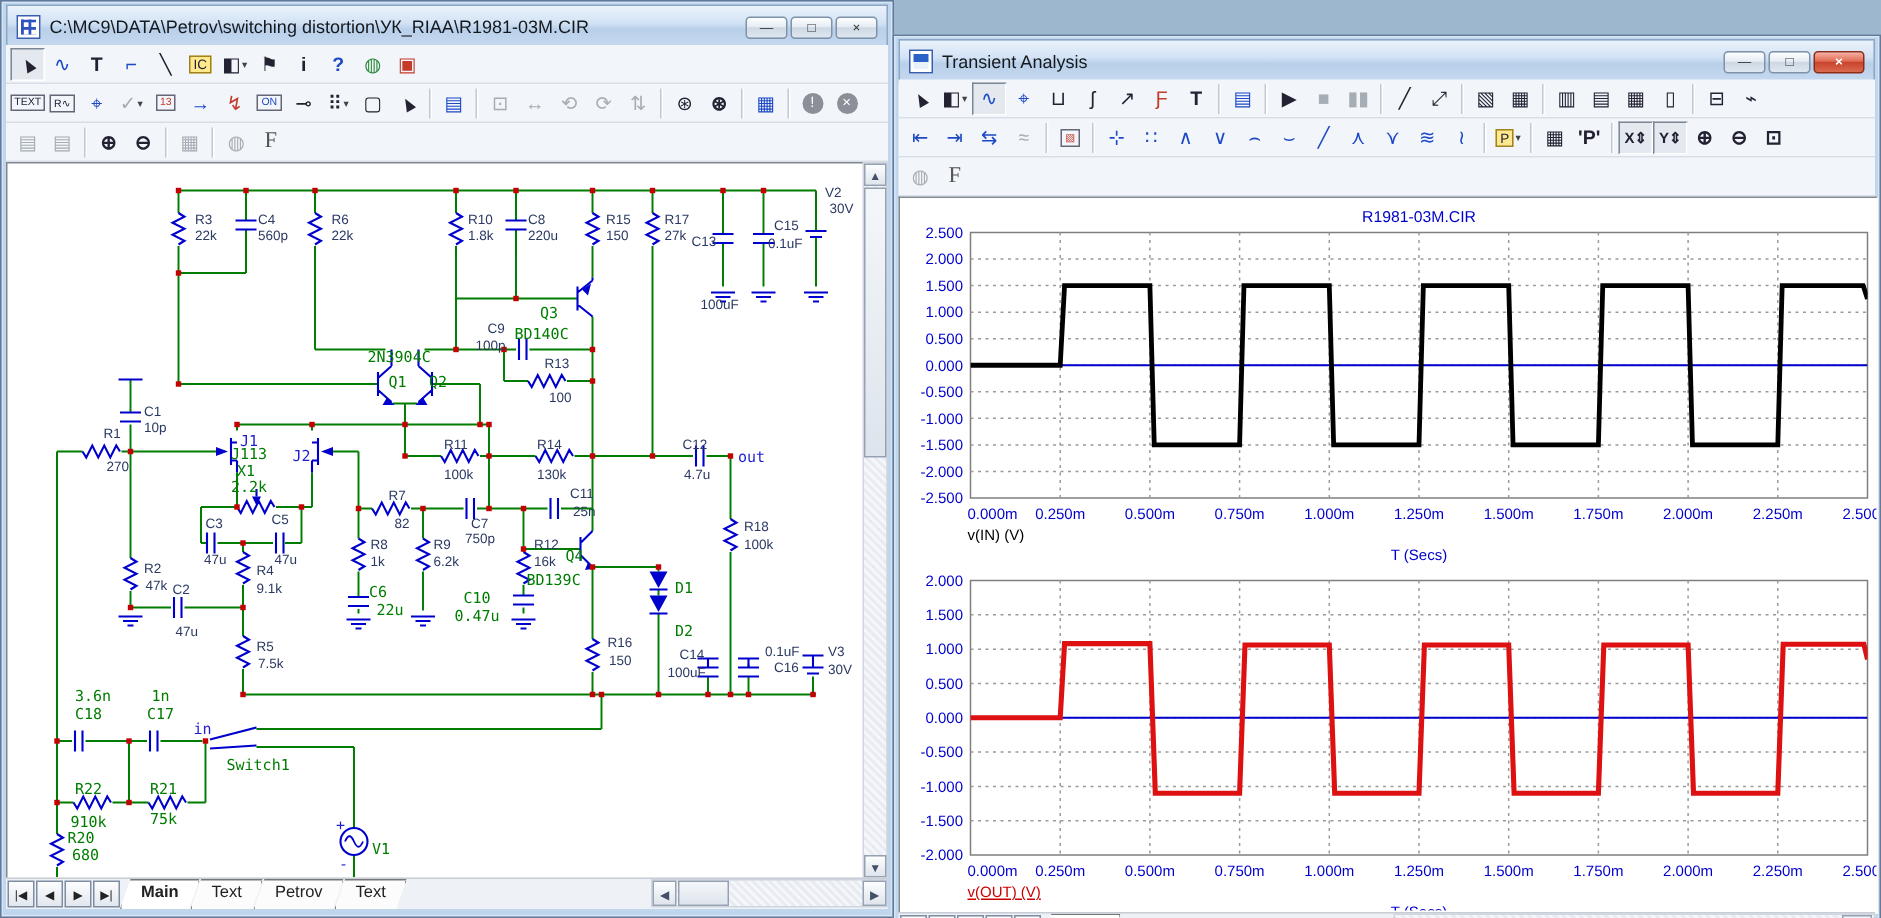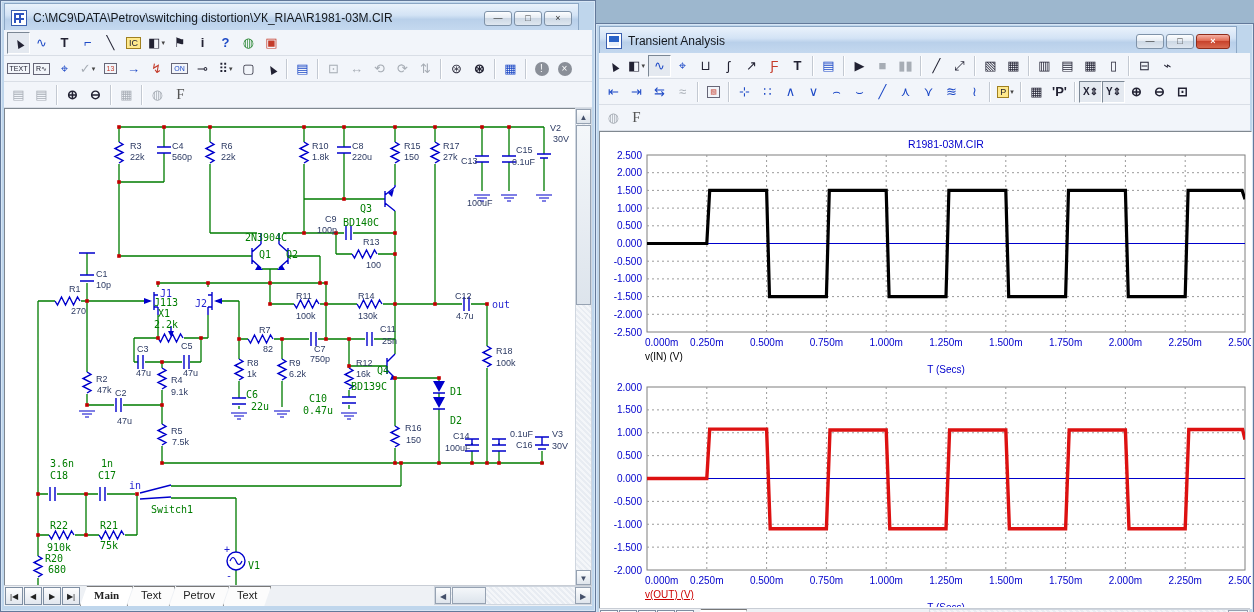--- a/index.html
+++ b/index.html
@@ -3,21 +3,21 @@
 <meta charset="utf-8">
 <style>
   * { margin:0; padding:0; box-sizing:border-box; }
   html,body { width:1254px; height:612px; overflow:hidden; background:#9db7ce;
     font-family:"Liberation Sans", sans-serif; }
   #stage { position:relative; width:1254px; height:612px; }
 
   
   .win { position:absolute; background:#bfd6ec; border:1px solid #63799a;
          box-shadow: inset 0 0 0 1px #d7e6f5; }
-  .titlebar { position:absolute; left:3px; right:16px; top:2px; height:30px;
+  .titlebar { position:absolute; left:3px; right:3px; top:2px; height:30px;
       background:linear-gradient(#eaf2fb, #d3e3f5 40%, #b9d0ea 55%, #c6daf0);
       border:1px solid #8ca7c5; display:flex; align-items:center; padding:0 6px; gap:6px; }
   .title-text { font-size:12px; color:#15191e; white-space:nowrap; overflow:hidden; }
   .winbtns { margin-left:auto; display:flex; gap:2px; }
   .wbtn { width:28px; height:15px; border:1px solid #7e92a8; border-radius:3px;
       background:linear-gradient(#fdfeff,#e6ecf3 45%,#cdd8e4 50%,#dfe7f0);
       font-size:9px; line-height:13px; text-align:center; color:#333; }
   .wbtn.close-red { background:linear-gradient(#f5b0a4,#e06a52 45%,#c8432c 50%,#d96a50);
       color:#fff; font-weight:bold; border-color:#8e2c1a; width:34px; }
   .appicon { width:16px; height:16px; flex:0 0 16px; border:1px solid #3a5fae; background:#fff;
@@ -69,21 +69,21 @@
 
   
   .bstrip { position:absolute; left:3px; right:3px; bottom:5px; height:21px; background:#eef1f5;
       border-top:1px solid #c8cdd5; display:flex; align-items:stretch; }
   .navbtn { width:18px; margin:1px 0 1px 1px; background:linear-gradient(#fdfdfe,#e2e7ee);
       border:1px solid #7e8ea2; font-size:8px; display:flex; align-items:center; justify-content:center; color:#222; }
   .tabs { display:flex; align-items:stretch; margin-left:6px; }
   .tab { padding:2px 14px 0 14px; font-size:11px; color:#222; background:#fcfcfc;
       clip-path:polygon(7px 0, calc(100% - 0px) 0, calc(100% - 7px) 100%, 0 100%);
       border-top:1px solid #777; margin-left:-6px; box-shadow:inset 1px 0 0 #777, inset -1px 0 0 #777; }
-  .tab.active { font-weight:bold; background:#fff; z-index:2;font-family:Liberation Serif, serif; }
+  .tab.active { font-weight:bold; background:#fff; z-index:2; }
 </style>
 </head>
 <body>
 
 <div id="stage">
 
   <div class="win" id="lwin" style="left:0; top:0; width:596px; height:612px;">
     <div class="titlebar">
       <span class="appicon"></span>
       <span class="title-text">C:\MC9\DATA\Petrov\switching distortion\УК_RIAA\R1981-03M.CIR</span>

